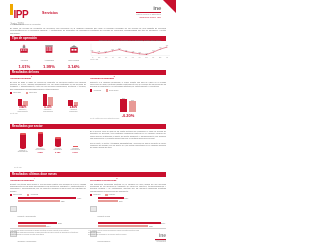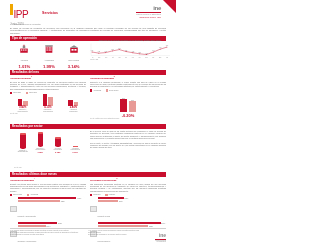--- a/index.html
+++ b/index.html
@@ -15,21 +15,21 @@
   
   .corner{
     position:absolute;top:0;right:0;width:0;height:0;
     border-top:13px solid #c8102e;border-left:13px solid transparent;
   }
 
   
   .header{position:relative;height:22px;}
   .logo-ipp{position:absolute;left:10px;top:4px;display:flex;align-items:flex-start;}
   .logo-bar{width:2.5px;height:11px;background:#f0a800;margin-right:1px;}
-  .logo-txt{font-size:10px;font-weight:normal;line-height:10px;color:#c8102e;letter-spacing:-0.5px;}
+  .logo-txt{font-size:10px;font-weight:bold;line-height:10px;color:#c8102e;letter-spacing:-0.5px;}
   .logo-sub{font-size:2px;color:#8a8a8a;line-height:2.4px;margin-top:0.5px;}
   .logo-servicios{position:absolute;left:42px;top:11px;font-size:3.6px;font-weight:bold;color:#c8102e;}
   .ine-top{position:absolute;right:15px;top:5px;text-align:right;}
   .ine-word{font-size:6px;font-weight:bold;color:#7a7a7a;letter-spacing:-0.3px;line-height:6px;}
   .ine-rule{height:0.6px;background:#c8102e;margin:1px 0 0.7px 0;}
   .ine-note{font-size:1.7px;color:#9a9a9a;line-height:2.1px;}
   .ine-note2{font-size:1.7px;color:#c8102e;line-height:2.1px;margin-top:0.6px;}
 
   .date{position:absolute;left:10px;top:22px;font-size:2.8px;color:#8a8a8a;}
 

